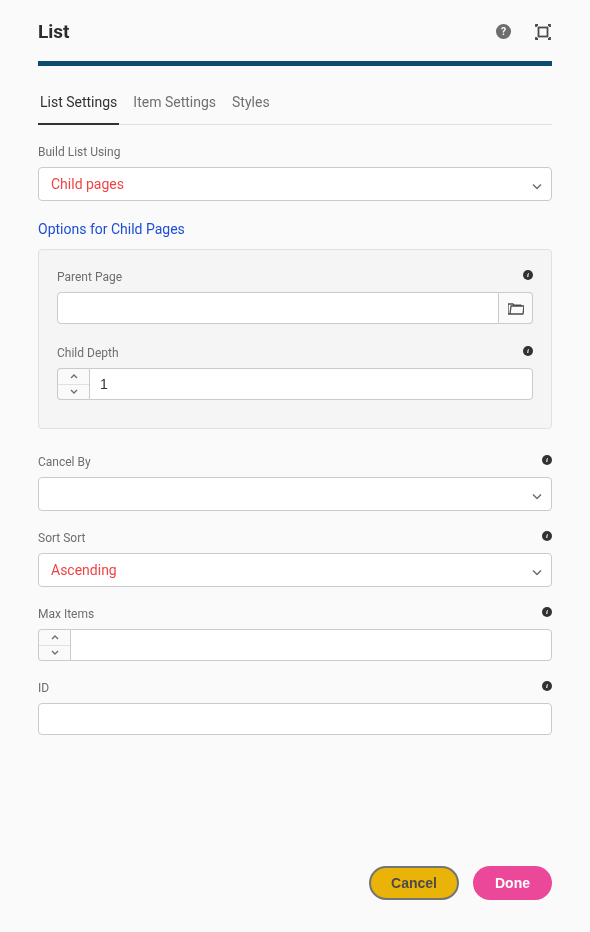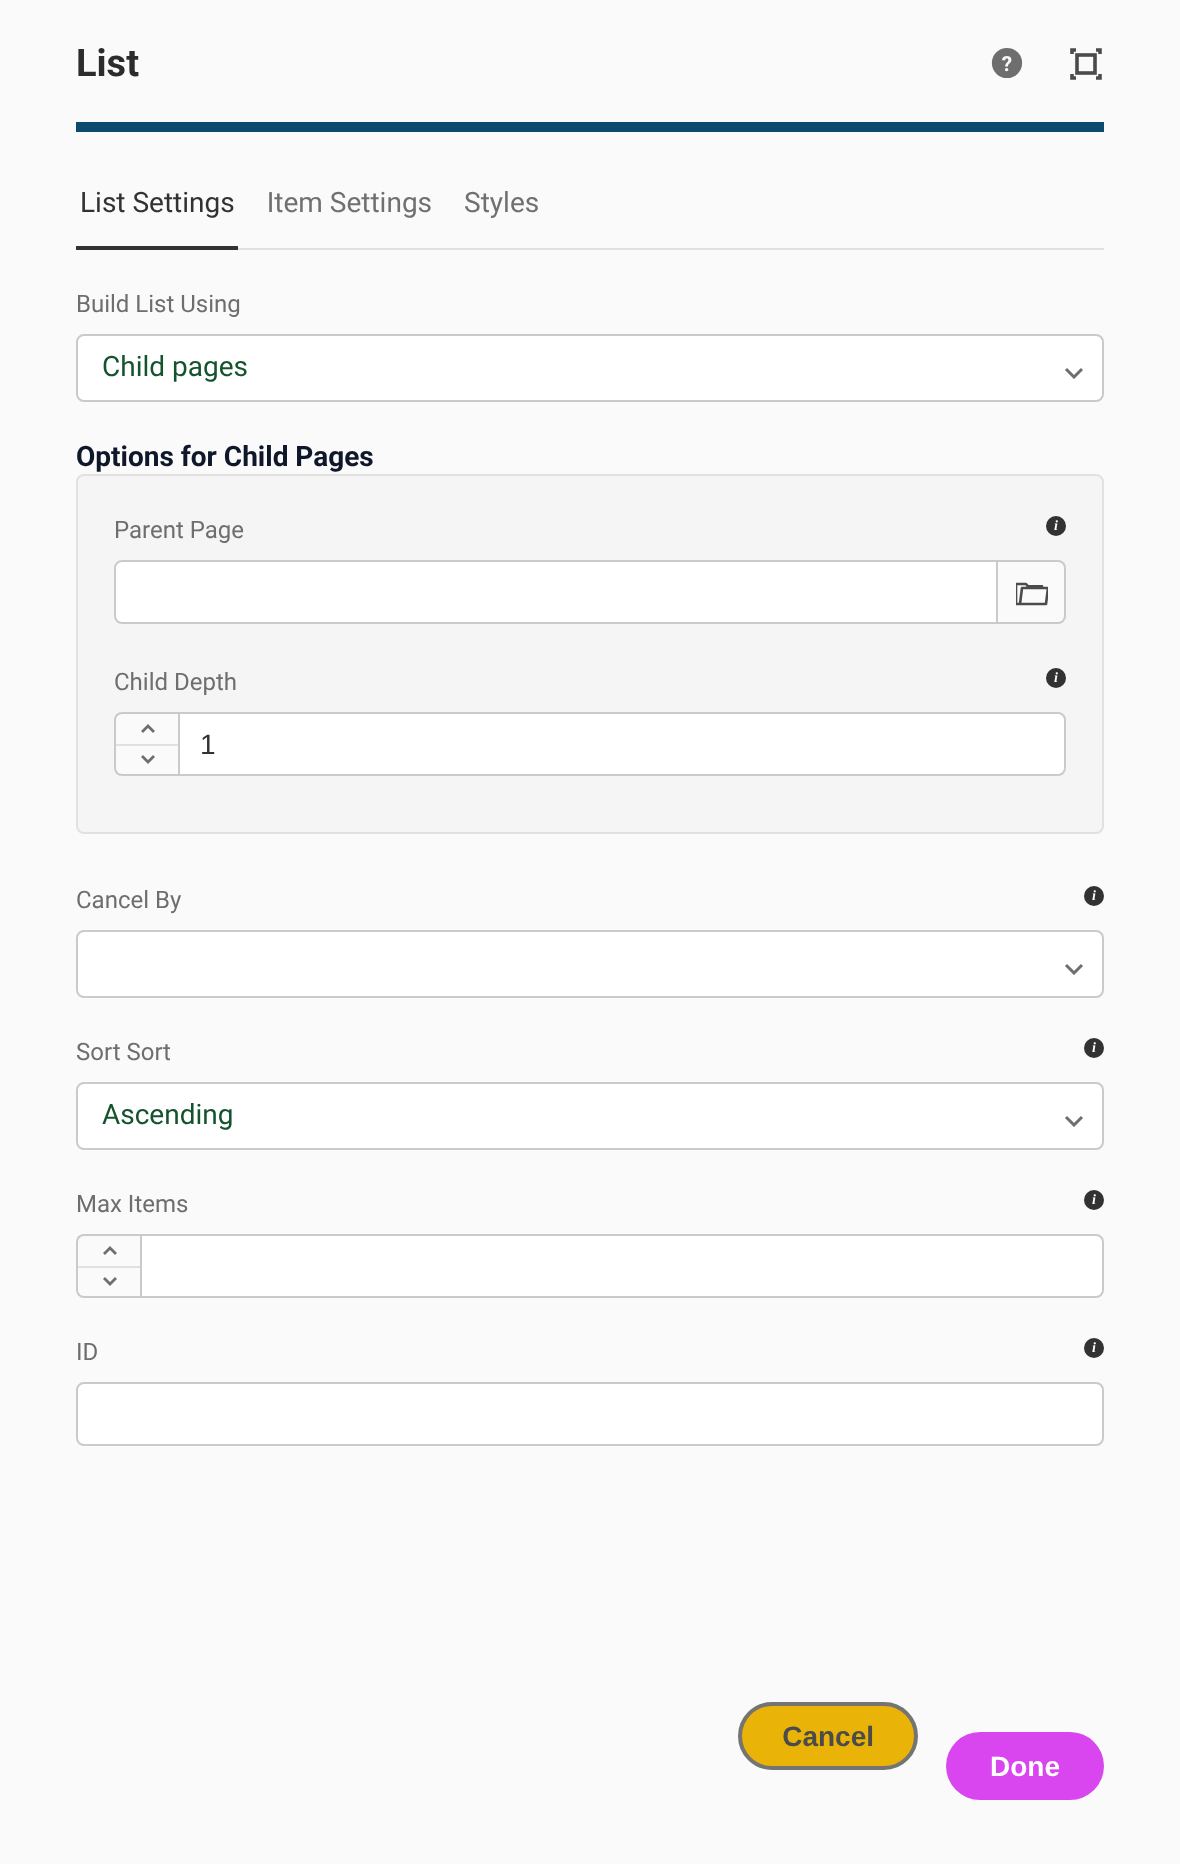--- a/index.html
+++ b/index.html
@@ -106,38 +106,39 @@
     position: relative;
   }
   .select {
     width: 100%;
     height: 34px;
     border: 1px solid #cacaca;
     border-radius: 4px;
     background: #fff;
     padding: 0 30px 0 12px;
     font-size: 14px;
-    color: #14532d;
+    color: #ef4444;
     appearance: none;
     cursor: pointer;
     display: flex;
     align-items: center;
   }
   .select-chevron {
     position: absolute;
     right: 10px;
     top: 50%;
     transform: translateY(-50%);
     pointer-events: none;
     color: #6e6e6e;
   }
   .section-title {
     font-size: 14px;
-    font-weight: 700;
-    color: #0f172a;
+    font-weight: 400;
+    color: #1d4ed8;
+    margin-bottom: 12px;
     margin-top: 8px;
   }
   .panel {
     background: #f5f5f5;
     border: 1px solid #e1e1e1;
     border-radius: 4px;
     padding: 20px 18px 28px 18px;
     margin-bottom: 26px;
   }
   .panel .field-group {
@@ -227,25 +228,24 @@
     display: flex;
     align-items: center;
     justify-content: center;
   }
   .btn-secondary {
     background: #eab308;
     border: 2px solid #747474;
     color: #4b4b4b;
   }
   .btn-primary {
-    background: #d946ef;
+    background: #ec4899;
     border: none;
     color: #fff;
     padding: 0 22px;
-    margin-top: 15px;
   }
 </style>
 </head>
 <body>
 
 <div class="dialog">
 
   <div class="header">
     <h1>List</h1>
     <div class="header-actions">

